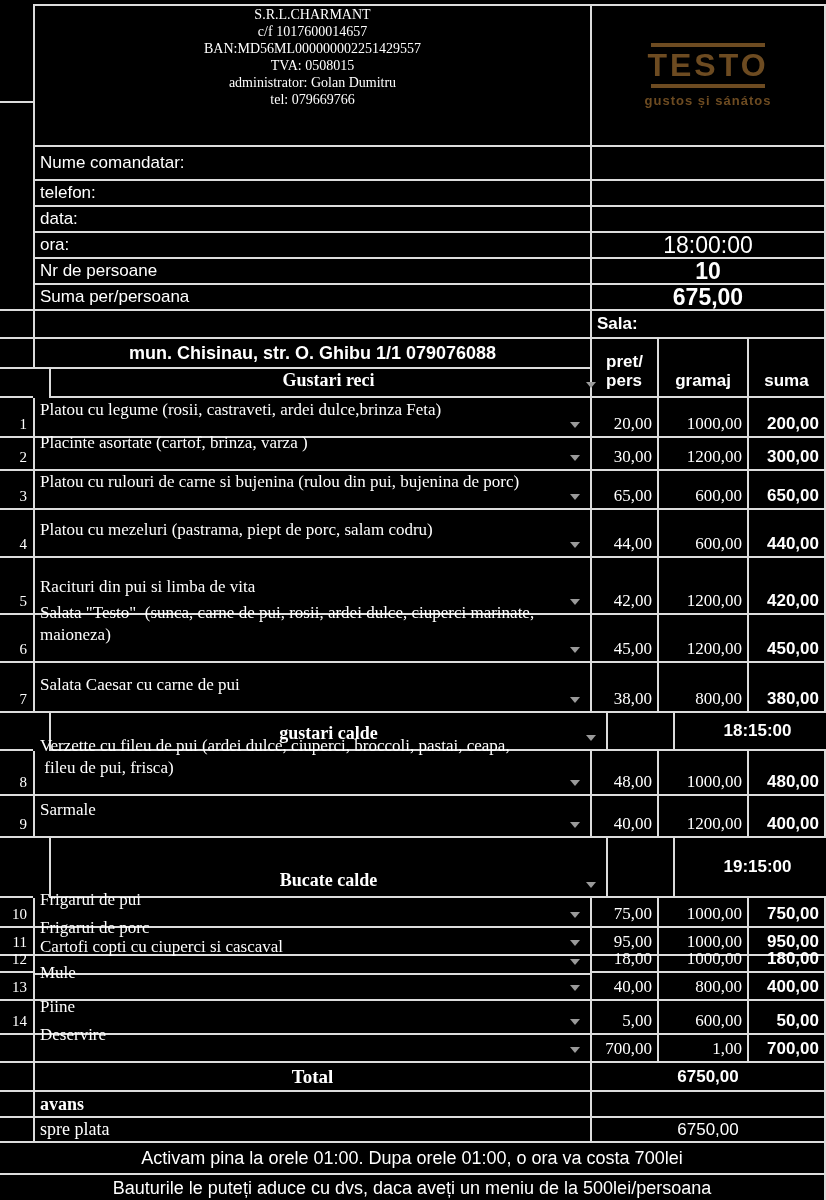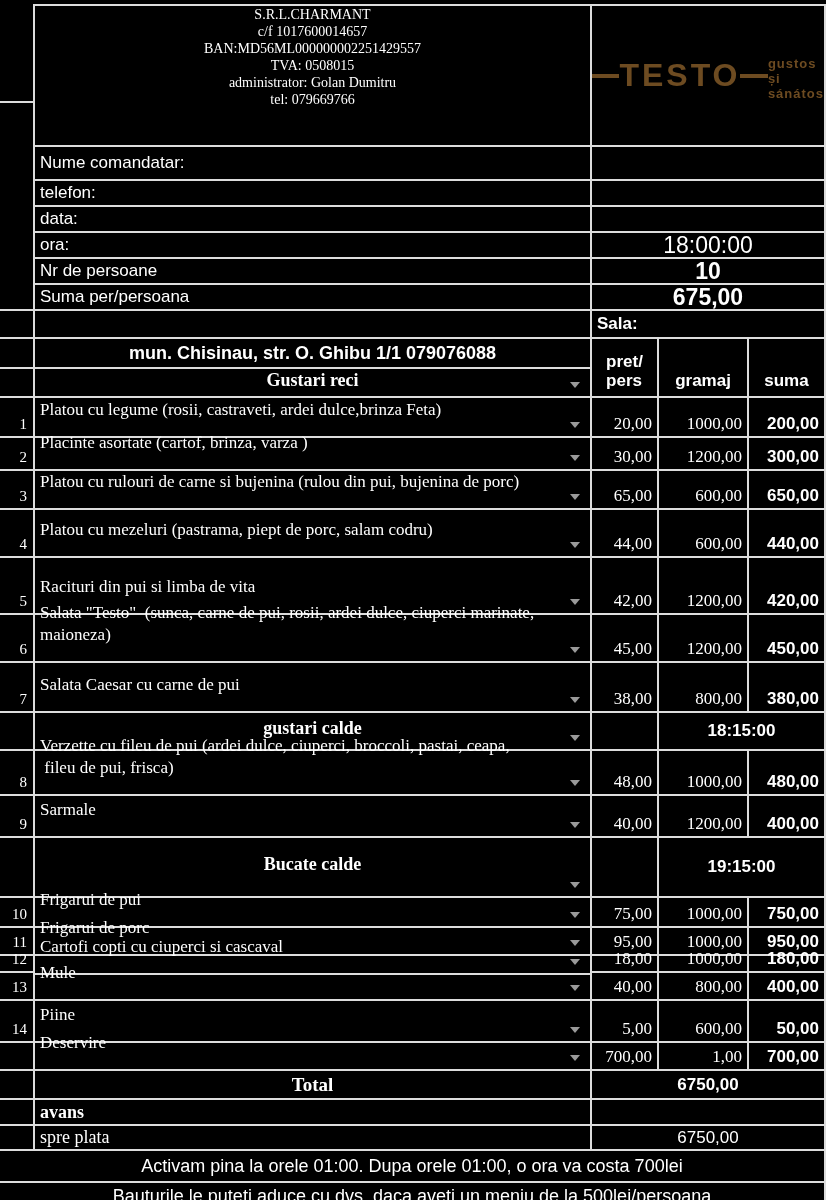--- a/index.html
+++ b/index.html
@@ -26,37 +26,37 @@
   .w-suma{width:79px;}
 
   
   .num{width:33px;display:flex;align-items:flex-end;justify-content:flex-end;
        padding:0 6px 3px 0;font-family:"Liberation Serif",serif;font-size:15px;}
   .strip{width:33px;display:flex;flex-direction:column;}
 
   
   .company{display:flex;flex-direction:column;justify-content:flex-start;align-items:center;
            font-family:"Liberation Serif",serif;font-size:14px;line-height:17px;text-align:center;}
-  .logo-cell{display:flex;flex-direction:row;justify-content:center;align-items:center;}
+  .logo-cell{display:flex;flex-direction:column;justify-content:center;align-items:center;}
   .logo-bar{width:114px;height:4px;background:var(--brown);}
   .logo-title{color:var(--brown);font-weight:bold;font-size:32px;letter-spacing:3px;
               line-height:1.05;margin:2px 0;}
   .logo-tagline{color:var(--brown);font-weight:bold;font-size:13px;letter-spacing:1px;margin-top:5px;}
 
   
   .flabel{display:flex;align-items:center;padding-left:5px;font-size:17px;}
   .fvalue{display:flex;align-items:center;justify-content:center;font-size:23px;}
   .fvalue.bold{font-weight:bold;}
   .sala{display:flex;align-items:center;padding-left:5px;font-size:17px;font-weight:bold;}
 
   
   .addr{display:flex;align-items:center;justify-content:center;
         font-weight:bold;font-size:18px;}
-  .cat{position:relative;display:flex;align-items:center;justify-content:center;
-       font-family:"Liberation Serif",serif;font-weight:bold;font-size:18px;padding-bottom:5px;}
+  .cat{position:relative;display:flex;align-items:flex-end;justify-content:center;
+       font-family:"Liberation Serif",serif;font-weight:bold;font-size:18px;padding-bottom:5px;margin-left:16px;}
   .colhead{display:flex;align-items:flex-end;justify-content:center;text-align:left;
            font-weight:bold;font-size:17px;line-height:1.15;padding-bottom:5px;white-space:pre-line;}
 
   
   .namec{position:relative;display:flex;align-items:flex-end;
          padding:2px 32px 15px 5px;font-family:"Liberation Serif",serif;font-size:17px;}
   .nametxt{white-space:pre-wrap;line-height:1.3;}
   .arrow{position:absolute;right:10px;bottom:8px;width:0;height:0;
          border-left:5px solid transparent;border-right:5px solid transparent;
          border-top:6px solid var(--arrow);}
@@ -306,21 +306,21 @@
   <div class="row" style="height:28px">
     <div class="c num bb">13</div>
     <div class="c w-main bl bb namec">
         <span class="nametxt">Mule</span>
         <span class="arrow"></span>
       </div>
     <div class="c w-pret bl bb val">40,00</div>
     <div class="c w-gram bl bb val">800,00</div>
     <div class="c w-suma bl bb br val sumaval">400,00</div>
   </div>
-  <div class="row" style="height:42px">
+  <div class="row" style="height:34px">
     <div class="c num bb">14</div>
     <div class="c w-main bl bb namec">
         <span class="nametxt">Piine</span>
         <span class="arrow"></span>
       </div>
     <div class="c w-pret bl bb val">5,00</div>
     <div class="c w-gram bl bb val">600,00</div>
     <div class="c w-suma bl bb br val sumaval">50,00</div>
   </div>
   <div class="row" style="height:28px">

